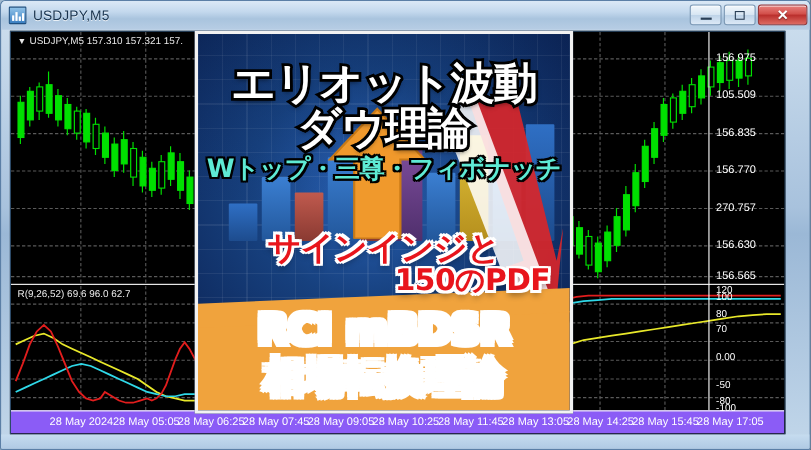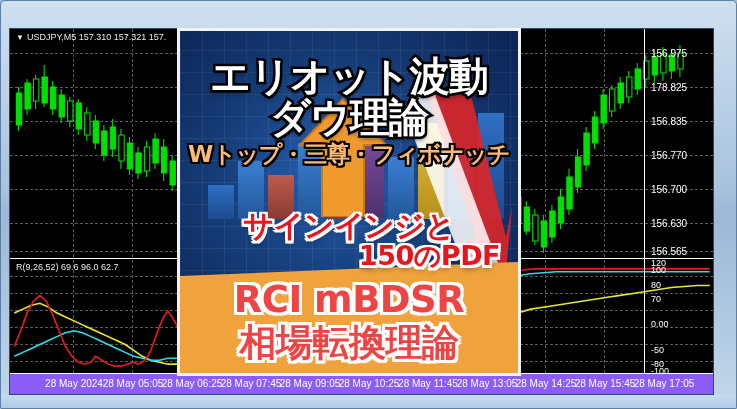--- a/index.html
+++ b/index.html
@@ -135,54 +135,76 @@
     font-family: "DejaVu Sans", sans-serif; font-weight: bold; color: #ffffff;
     -webkit-text-stroke: 5px #000; paint-order: stroke fill;
     text-shadow:
       -2px -2px 0 #000, 2px -2px 0 #000, -2px 2px 0 #000, 2px 2px 0 #000,
       0 3px 5px rgba(0,0,0,.6);
     letter-spacing: -1px;
   }
   .t-line1 { font-size: 40px; line-height: 42px; }
   .t-line2 { font-size: 40px; line-height: 40px; }
   .t-line3, .t-line4 {
-    font-family: "DejaVu Sans", sans-serif; font-weight: bold; color: #fdba74;
+    font-family: "DejaVu Sans", sans-serif; font-weight: bold; color: #5eead4;
     font-size: 23px; line-height: 27px; letter-spacing: -.5px;
     text-shadow: -2px -2px 0 #000, 2px -2px 0 #000, -2px 2px 0 #000, 2px 2px 0 #000,
                  -2px 0 0 #000, 2px 0 0 #000, 0 -2px 0 #000, 0 2px 0 #000;
   }
   .t-red1, .t-red2 {
     font-family: "DejaVu Sans", sans-serif; font-weight: bold; color: #e8151c;
     text-shadow: -2.5px -2.5px 0 #fff, 2.5px -2.5px 0 #fff, -2.5px 2.5px 0 #fff,
                  2.5px 2.5px 0 #fff, -2.5px 0 0 #fff, 2.5px 0 0 #fff,
                  0 -2.5px 0 #fff, 0 2.5px 0 #fff, 0 4px 6px rgba(0,0,0,.45);
     letter-spacing: -.5px;
   }
   .t-red1 { font-size: 30px; line-height: 34px; }
   .t-red2 { font-size: 27px; line-height: 30px; }
   .t-orange1, .t-orange2 {
-    font-family: "DejaVu Sans", sans-serif; font-weight: bold; color: #ef4444;
+    font-family: "DejaVu Sans", sans-serif; font-weight: bold; color: #ffffff;
     text-shadow: -3px -3px 0 #fff, 3px -3px 0 #fff, -3px 3px 0 #fff, 3px 3px 0 #fff,
                  -3px 0 0 #fff, 3px 0 0 #fff, 0 -3px 0 #fff, 0 3px 0 #fff;
     letter-spacing: -.5px;
   }
   .t-orange1 { font-size: 37px; line-height: 41px; }
   .t-orange2 { font-size: 37px; line-height: 40px; }
 
   
   .frame-bottom {
     position: absolute; left: 0; bottom: 0; width: 100%; height: 13px;
     background: linear-gradient(180deg,#c6dcef 0%,#b0caE4 100%);
   }
 </style>
 </head>
 <body>
 
 <div class="window">
 
+  <div class="titlebar">
+    <div class="title-icon">
+      <div class="ic-bg"></div>
+      <div class="ic-bar" style="left:3px;height:5px;"></div>
+      <div class="ic-bar" style="left:6px;height:8px;"></div>
+      <div class="ic-bar" style="left:9px;height:4px;"></div>
+      <div class="ic-bar" style="left:12px;height:7px;"></div>
+    </div>
+    <div class="title-text">USDJPY,M5</div>
+
+    <div class="winbtns">
+      <div class="winbtn">
+        <div class="glyph-min"></div>
+      </div>
+      <div class="winbtn">
+        <div class="glyph-max"></div>
+      </div>
+      <div class="winbtn close">
+        <span class="glyph-close">✕</span>
+      </div>
+    </div>
+  </div>
 
   <div class="client">
     <div class="chart-area">
 
       <div class="pane-price">
 
         <div class="grid-v" style="left:63px"></div>
         <div class="grid-v" style="left:122px"></div>
         <div class="grid-v" style="left:181px"></div>
         <div class="grid-v" style="left:240px"></div>
@@ -355,24 +377,24 @@
                     352,62 358,54 364,46 370,50 376,58 382,66 388,58 392,52 398,56 404,64 410,72 416,80 420,86 426,90 432,84 438,72 444,58 450,44 456,32 462,22 468,16 474,12 482,10 492,9 504,9 516,9 528,9 540,9 552,9 564,9 576,9 588,9 600,9 612,9 624,9 636,9 648,9 656,9"></polyline>
         </svg>
 
         <div class="ind-hdr">R(9,26,52) 69.6 96.0 62.7</div>
       </div>
 
       <div class="scale-sep"></div>
 
       <div class="yscale">
         <div class="lbl" style="top:24px">156.975</div>
-        <div class="lbl" style="top:58px">178.825</div>
+        <div class="lbl" style="top:58px">105.509</div>
         <div class="lbl" style="top:92px">156.835</div>
         <div class="lbl" style="top:126px">156.770</div>
-        <div class="lbl" style="top:160px">156.700</div>
+        <div class="lbl" style="top:160px">270.757</div>
         <div class="lbl" style="top:194px">156.630</div>
         <div class="lbl" style="top:222px">156.565</div>
       </div>
 
       <div class="yscale-ind">
         <div class="lbl" style="top:3px">120</div>
         <div class="lbl" style="top:10px">100</div>
         <div class="lbl" style="top:25px">80</div>
         <div class="lbl" style="top:39px">70</div>
         <div class="lbl" style="top:64px">0.00</div>

